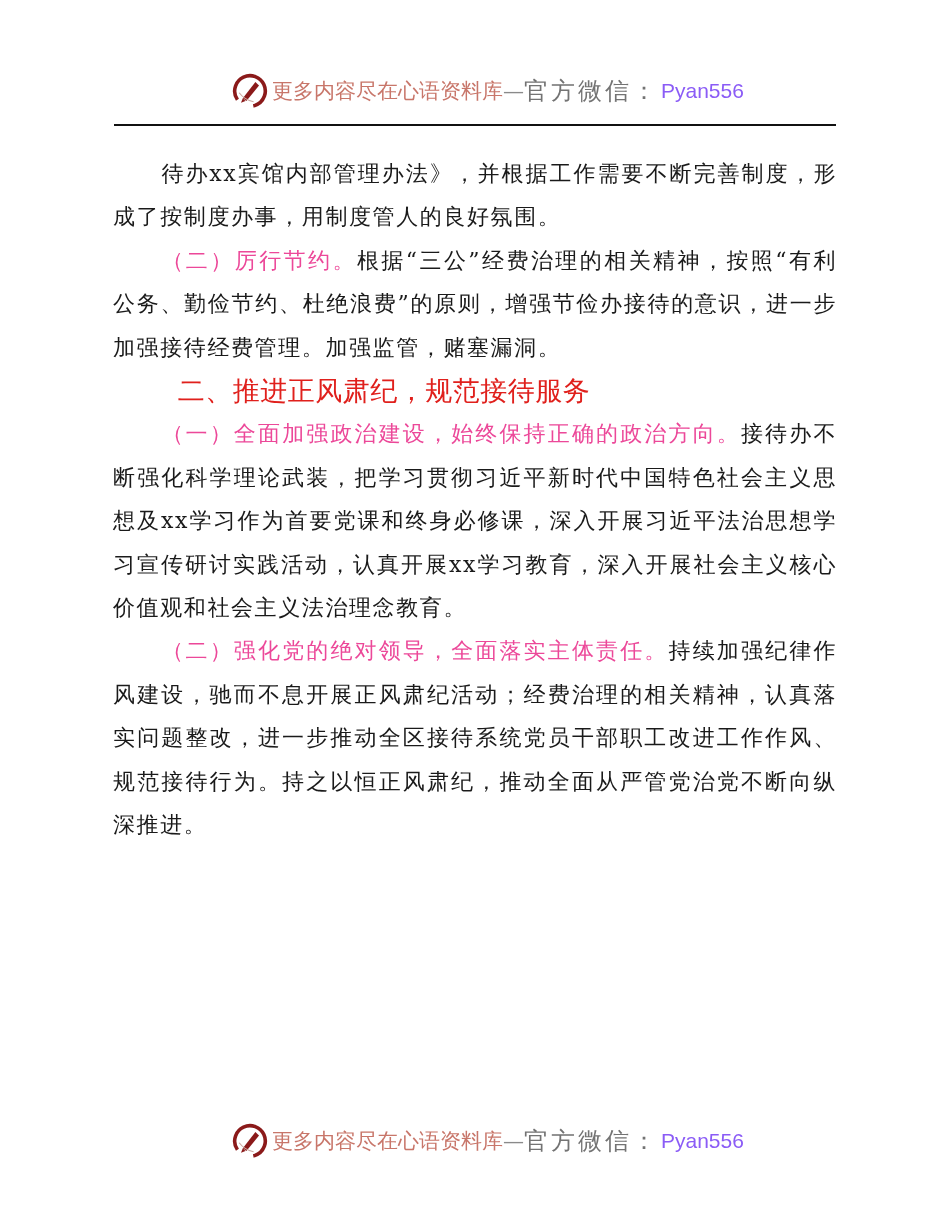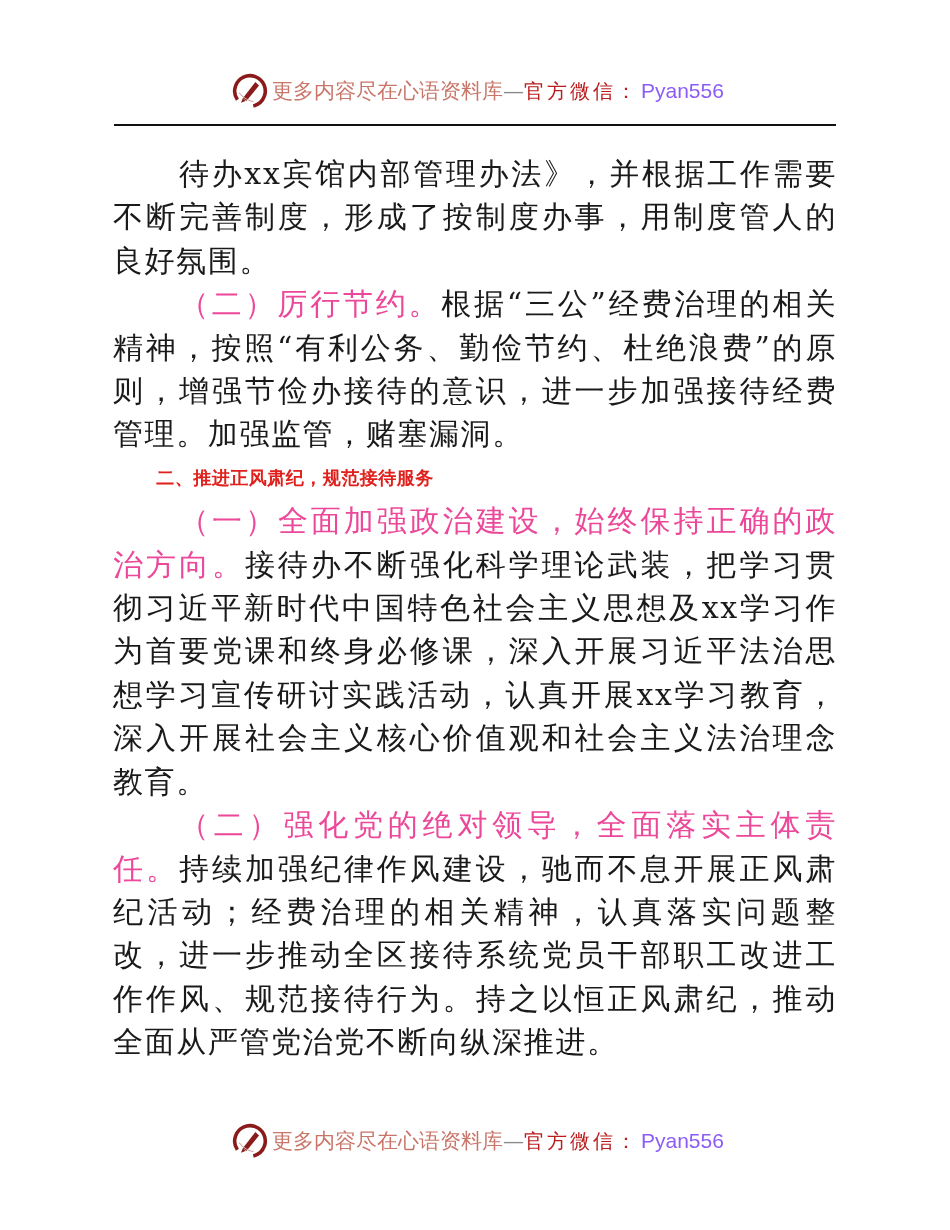--- a/index.html
+++ b/index.html
@@ -38,22 +38,22 @@
       letter-spacing: 0px;
       text-align: right;
     }
     .wm-sep {
       font-family: "DejaVu Serif", "Liberation Serif", serif;
       font-size: 21px;
       color: #8a8a8a;
     }
     .wm-label {
       font-family: "DejaVu Serif", "Liberation Serif", serif;
-      font-size: 20px;
-      color: #b91c1c;
+      font-size: 24px;
+      color: #737373;
       letter-spacing: 3px;
     }
     .wm-id {
       font-family: "Liberation Sans", sans-serif;
       font-size: 21px;
       color: #8b5cf6;
       margin-left: 2px;
     }
     .header-rule {
       position: absolute;
@@ -64,32 +64,32 @@
       background: #111111;
     }
     .content {
       position: absolute;
       left: 113px;
       top: 152px;
       width: 724px;
     }
     .para {
       margin: 0;
-      font-size: 30px;
+      font-size: 22px;
       line-height: 43.4px;
       letter-spacing: 1.6px;
       text-align: justify;
       text-indent: 2.2em;
     }
     .blue { color: #ec4899; margin-top: 48px; }
     .red-heading {
       margin: 0;
       font-family: "DejaVu Sans", "Liberation Sans", sans-serif;
-      font-weight: bold;
-      font-size: 18px;
+      font-weight: normal;
+      font-size: 27px;
       line-height: 43.4px;
       color: #e0201c;
       text-indent: 2.4em;
       letter-spacing: 0.5px;
     }
   </style>
 </head>
 <body>
 
 <div class="watermark top">

